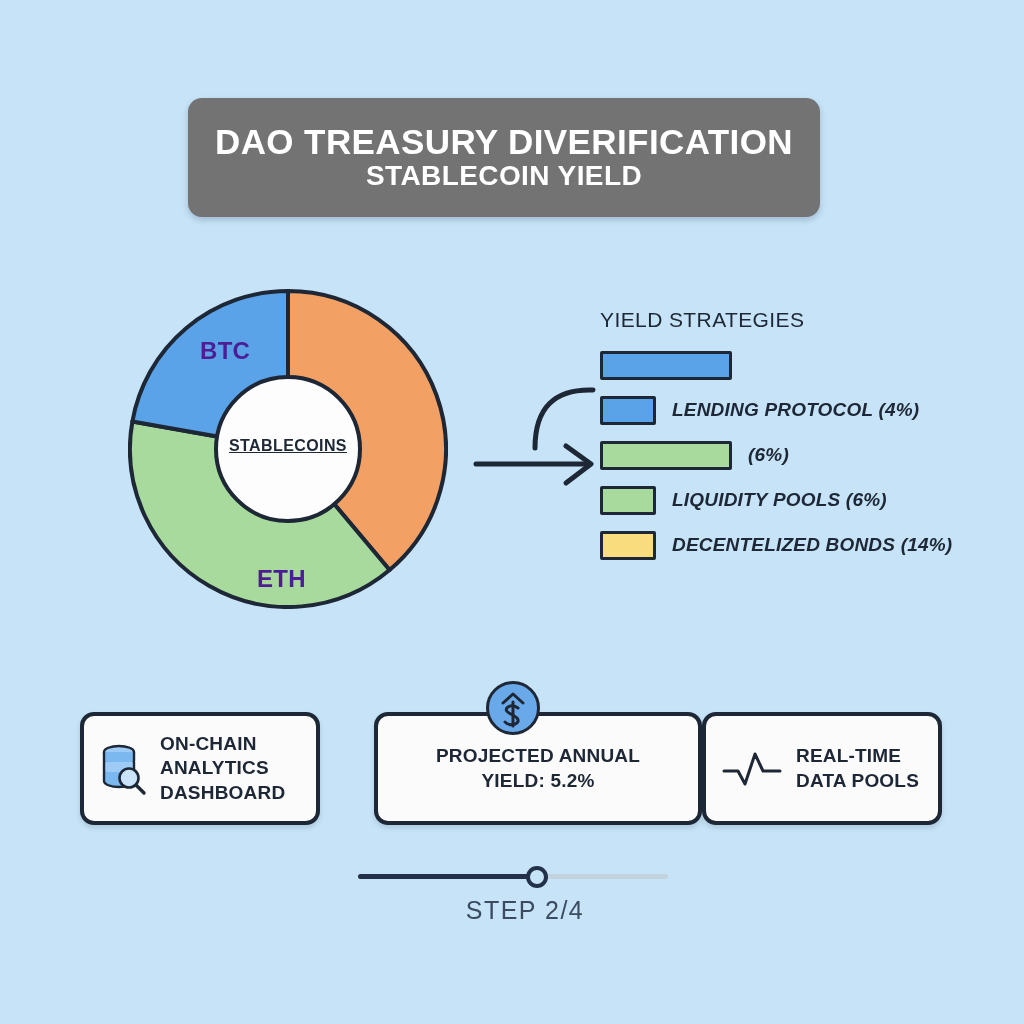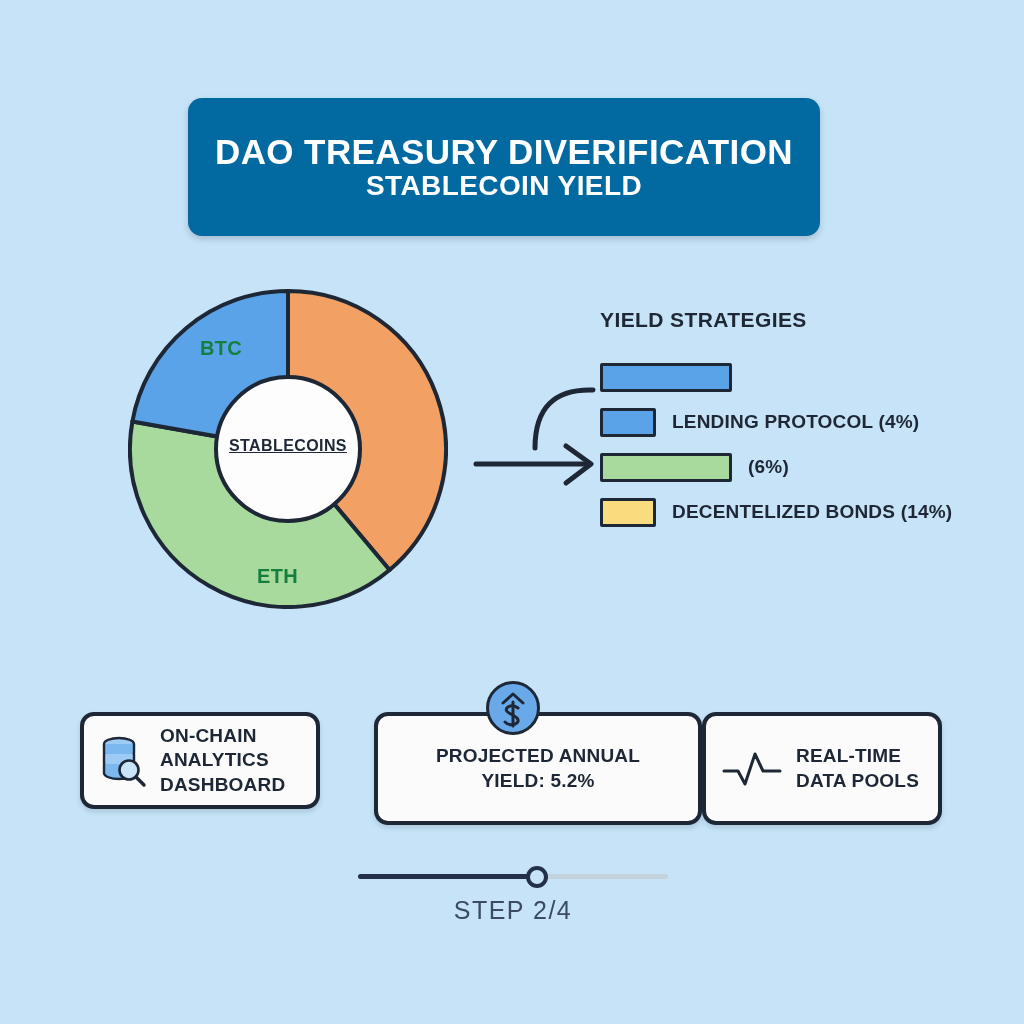--- a/index.html
+++ b/index.html
@@ -24,22 +24,22 @@
     width: 1024px;
     height: 1024px;
   }
 
   
   .header-banner {
     position: absolute;
     left: 188px;
     top: 98px;
     width: 632px;
-    height: 138px;
-    background: #0369a1;
+    height: 119px;
+    background: #737373;
     border-radius: 14px;
     box-shadow: 0 3px 6px rgba(30,45,70,0.22);
     display: flex;
     flex-direction: column;
     align-items: center;
     justify-content: center;
     gap: 0;
   }
   .header-title {
     color: #ffffff;
@@ -65,23 +65,23 @@
     position: absolute;
     left: 128px;
     top: 289px;
     width: 320px;
     height: 320px;
   }
   .donut-svg { display: block; width: 320px; height: 320px; }
 
   .slice-label {
     position: absolute;
-    font-size: 20px;
-    font-weight: bold;
-    color: #15803d;
+    font-size: 24px;
+    font-weight: bold;
+    color: #4c1d95;
     white-space: nowrap;
     letter-spacing: 0.3px;
   }
   .label-btc { left: 72px; top: 48px; }
   .label-eth { left: 129px; top: 276px; }
   .label-center {
     position: absolute;
     left: 0; top: 148px;
     width: 320px;
     text-align: center;
@@ -104,31 +104,32 @@
 
   
   .legend {
     position: absolute;
     left: 600px;
     top: 308px;
     width: 400px;
   }
   .legend-title {
     font-size: 21px;
-    font-weight: bold;
+    font-weight: normal;
     color: #1d2735;
     letter-spacing: 0.4px;
-    margin-bottom: 30px;
+    margin-bottom: 18px;
     white-space: nowrap;
   }
   .legend-row {
     display: flex;
     align-items: center;
     height: 30px;
     margin-bottom: 15px;
+    font-style: italic;
   }
   .swatch {
     border: 3px solid #1d2735;
     border-radius: 2px;
     height: 29px;
     flex: none;
   }
   .swatch.long  { width: 132px; }
   .swatch.short { width: 56px; }
   .legend-label {
@@ -143,21 +144,21 @@
   
   .card {
     position: absolute;
     background: #fbfbfb;
     border: 4px solid #1d2735;
     border-radius: 14px;
     display: flex;
     align-items: center;
     box-shadow: 0 3px 5px rgba(30,45,70,0.15);
   }
-  .card-1 { left: 80px;  top: 712px; width: 240px; height: 97px; padding-left: 14px; gap: 12px; }
+  .card-1 { left: 80px;  top: 712px; width: 240px; height: 113px; padding-left: 14px; gap: 12px; }
   .card-2 { left: 374px; top: 712px; width: 328px; height: 113px; justify-content: center; }
   .card-3 { left: 702px; top: 712px; width: 240px; height: 113px; padding-left: 16px; gap: 12px; }
 
   .card-text {
     font-size: 19px;
     font-weight: bold;
     color: #1d2735;
     line-height: 1.28;
     letter-spacing: 0.2px;
   }
@@ -208,21 +209,21 @@
     left: 168px;
     top: 0px;
     width: 22px;
     height: 22px;
     border-radius: 50%;
     background: #c6e3f7;
     border: 4px solid #22304a;
   }
   .step-label {
     position: absolute;
-    left: 358px;
+    left: 370px;
     top: 896px;
     width: 310px;
     text-align: center;
     font-size: 25px;
     color: #3b4b60;
     letter-spacing: 1.5px;
   }
 </style>
 </head>
 <body>
@@ -267,20 +268,24 @@
     <div class="legend-row">
       <span class="swatch short" style="background:#5ba3e8"></span>
       <span class="legend-label">LENDING PROTOCOL (4%)</span>
     </div>
 
     <div class="legend-row">
       <span class="swatch long" style="background:#a7da9c"></span>
       <span class="legend-label">(6%)</span>
     </div>
 
+    <div class="legend-row">
+      <span class="swatch short" style="background:#a7da9c"></span>
+      <span class="legend-label">LIQUIDITY POOLS (6%)</span>
+    </div>
 
     <div class="legend-row">
       <span class="swatch short" style="background:#f8dc7e"></span>
       <span class="legend-label">DECENTELIZED BONDS (14%)</span>
     </div>
   </div>
 
   <div class="card card-1">
     <span class="icon-box">
       <svg width="50" height="56" viewBox="0 0 50 56">

